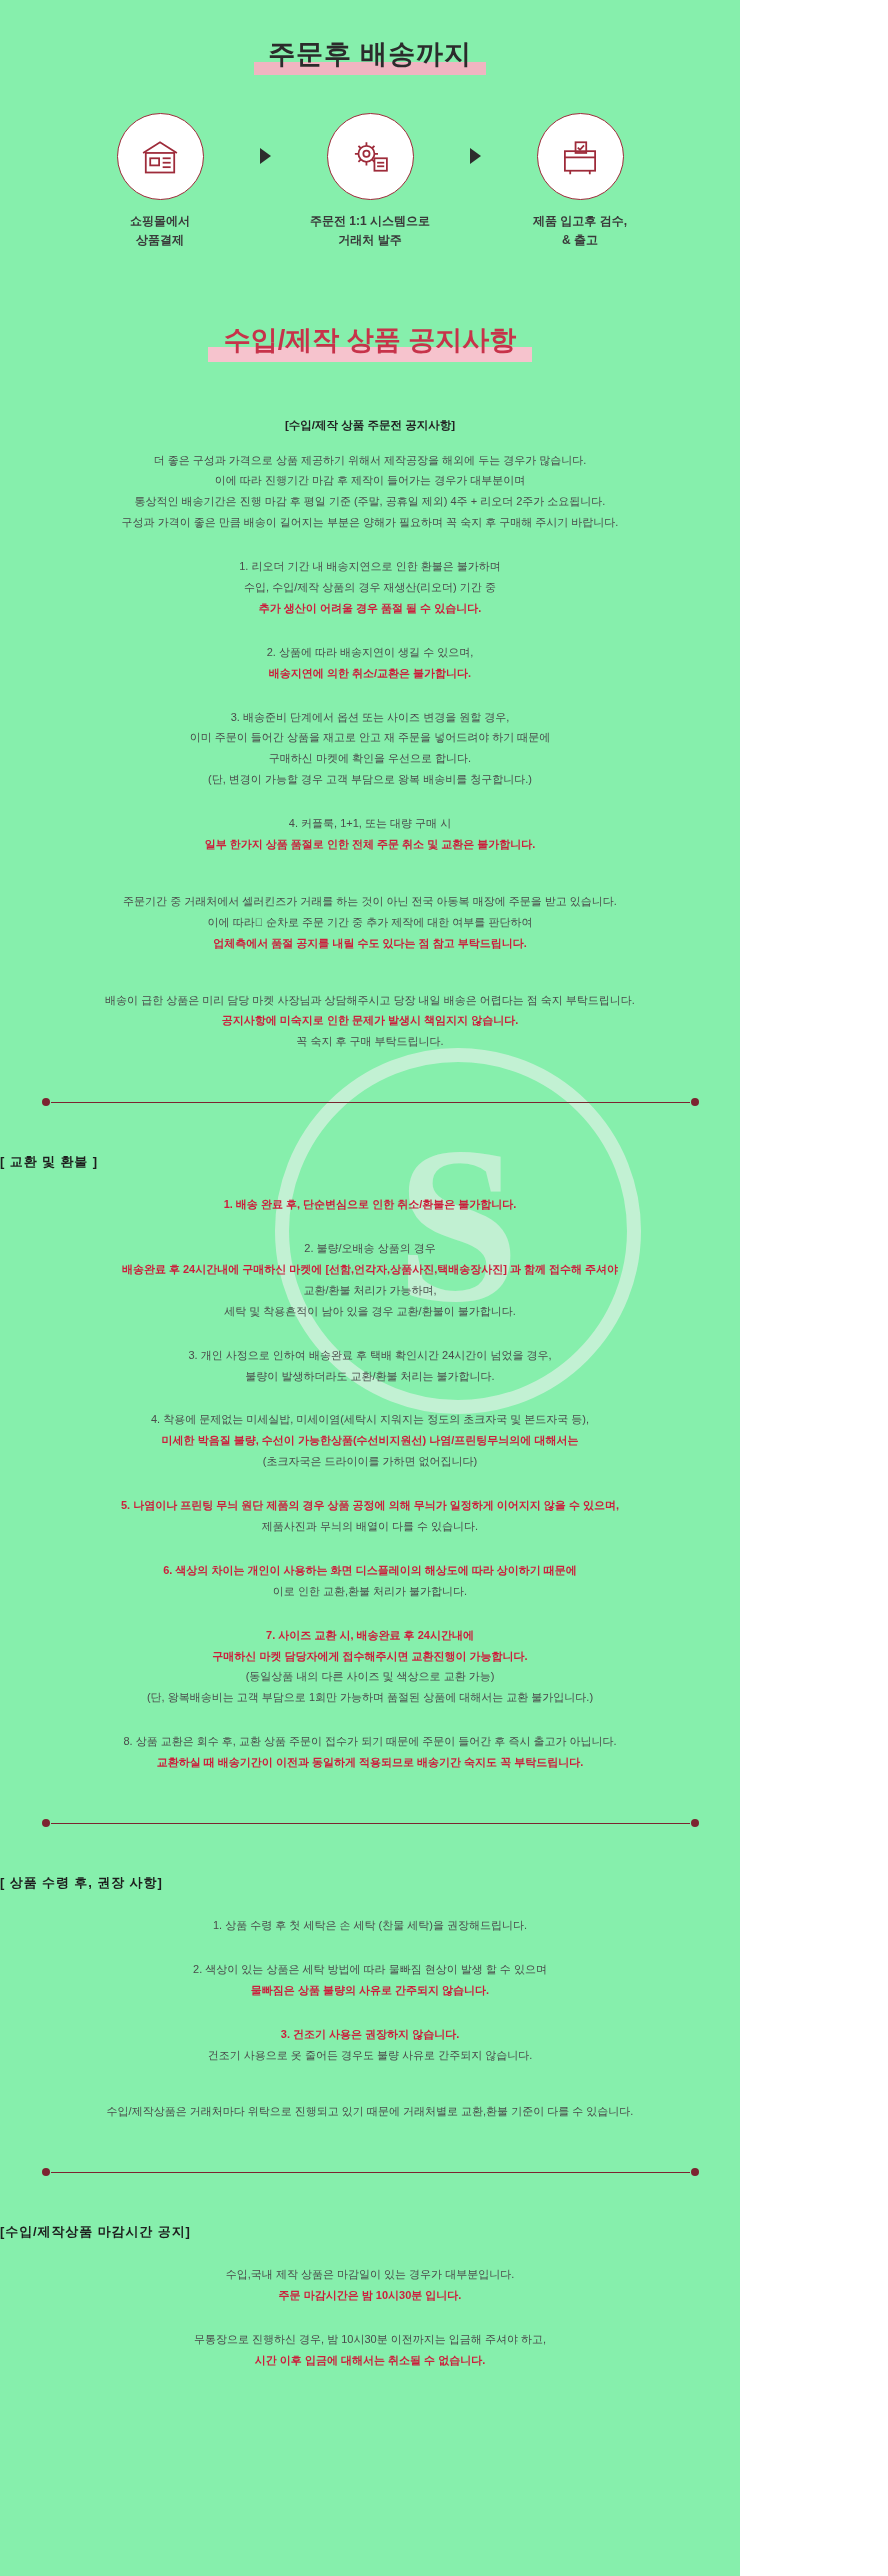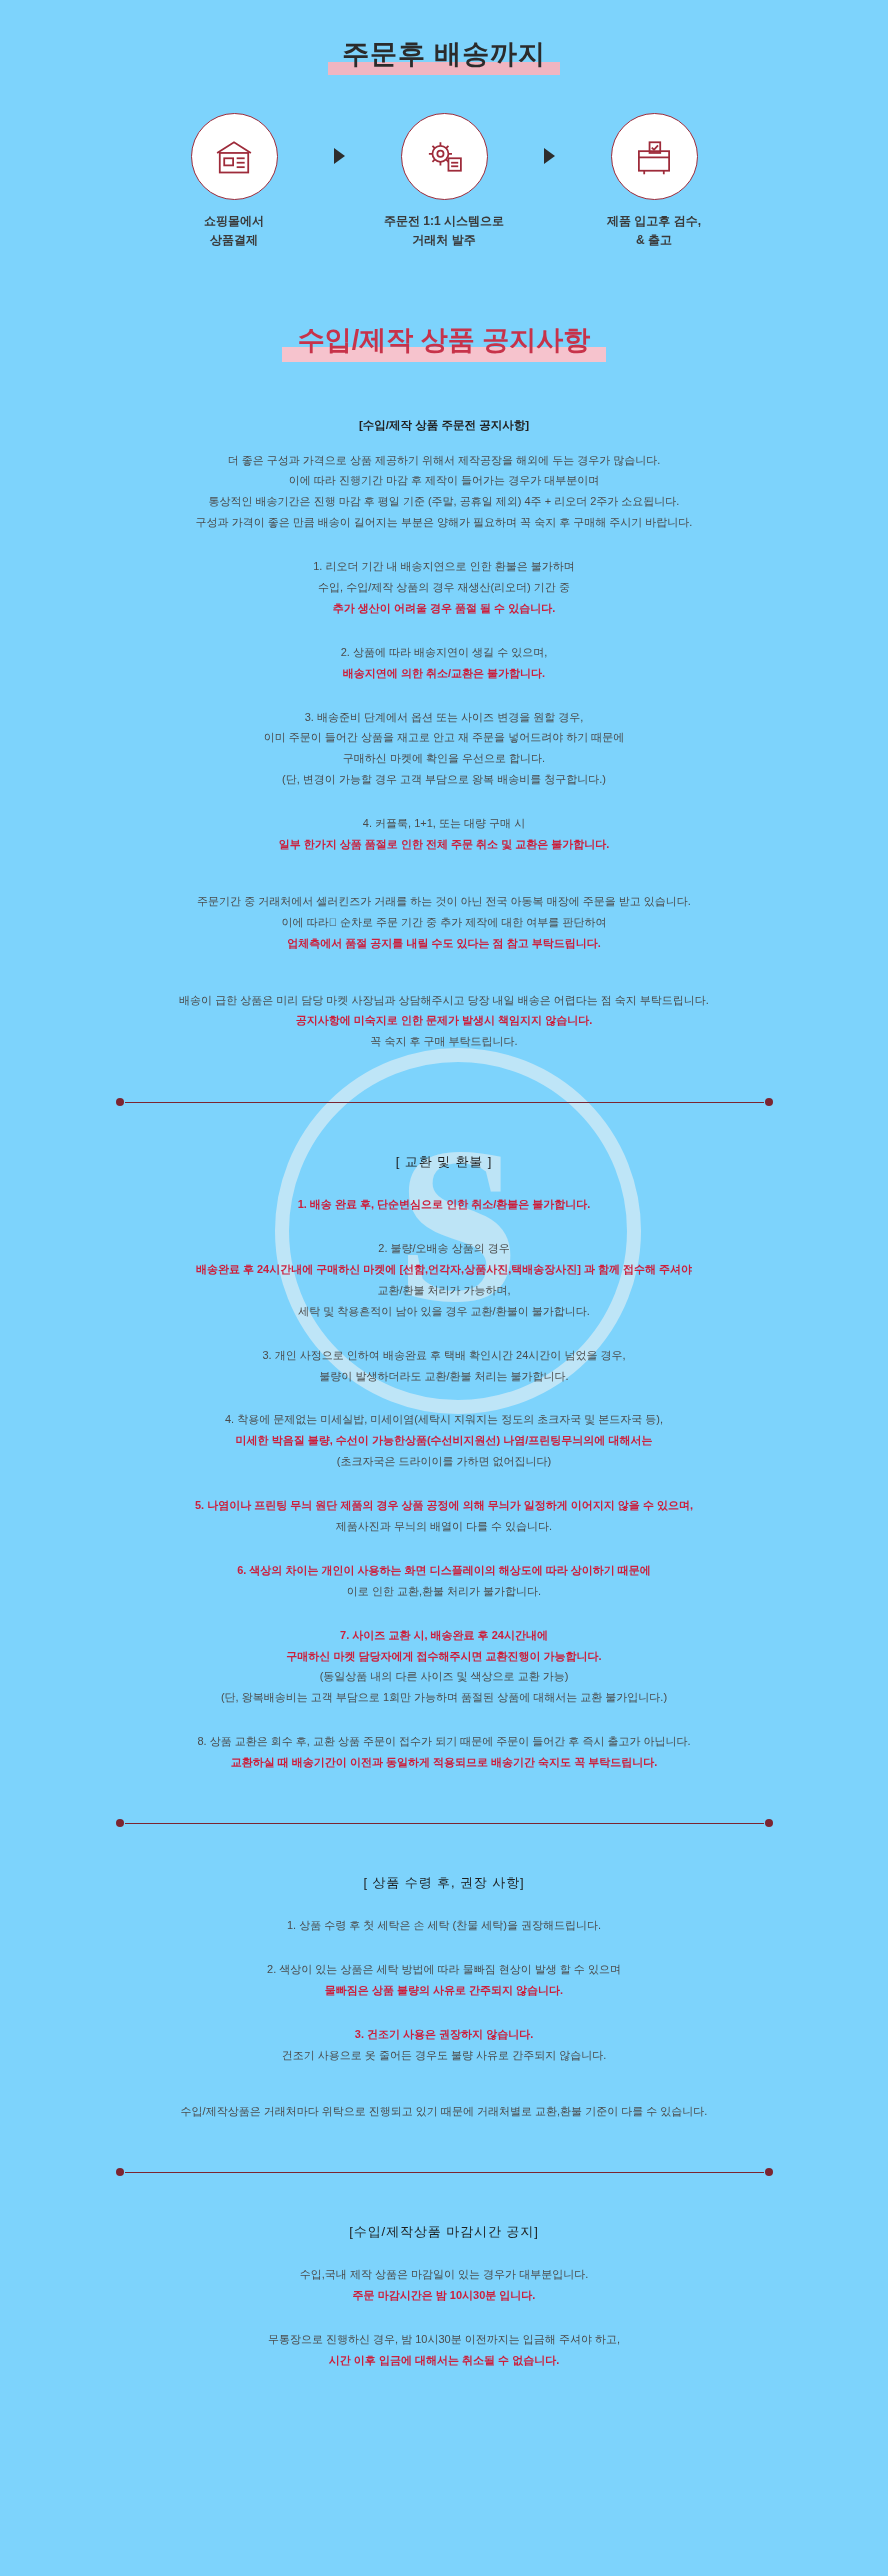--- a/index.html
+++ b/index.html
@@ -7,24 +7,24 @@
     padding: 0;
   }
   body {
     width: 888px;
     background: #ffffff;
     font-family: "Liberation Sans", sans-serif;
     color: #333333;
   }
   .page {
     position: relative;
-    width: 888px;
+    width: 740px;
     min-height: 2576px;
     overflow: hidden;
-    background: #7dd3fc;
+    background: #86efac;
   }
 
   
   .watermark {
     position: absolute;
     left: 275px;
     top: 1048px;
     width: 338px;
     height: 338px;
     border-radius: 50%;
@@ -173,23 +173,23 @@
     position: absolute;
     top: 0;
     width: 8px; height: 8px;
     border-radius: 50%;
     background: #7c2430;
   }
   .divider .dot.l { left: 0; }
   .divider .dot.r { right: 0; }
 
   .sub-head {
-    text-align: center;
+    text-align: left;
     font-size: 13px;
-    font-weight: normal;
+    font-weight: bold;
     color: #1d1d1d;
     letter-spacing: 0.9px;
   }
 </style>
 </head>
 <body>
 
 <div class="page">
 
   <div class="watermark"></div>

